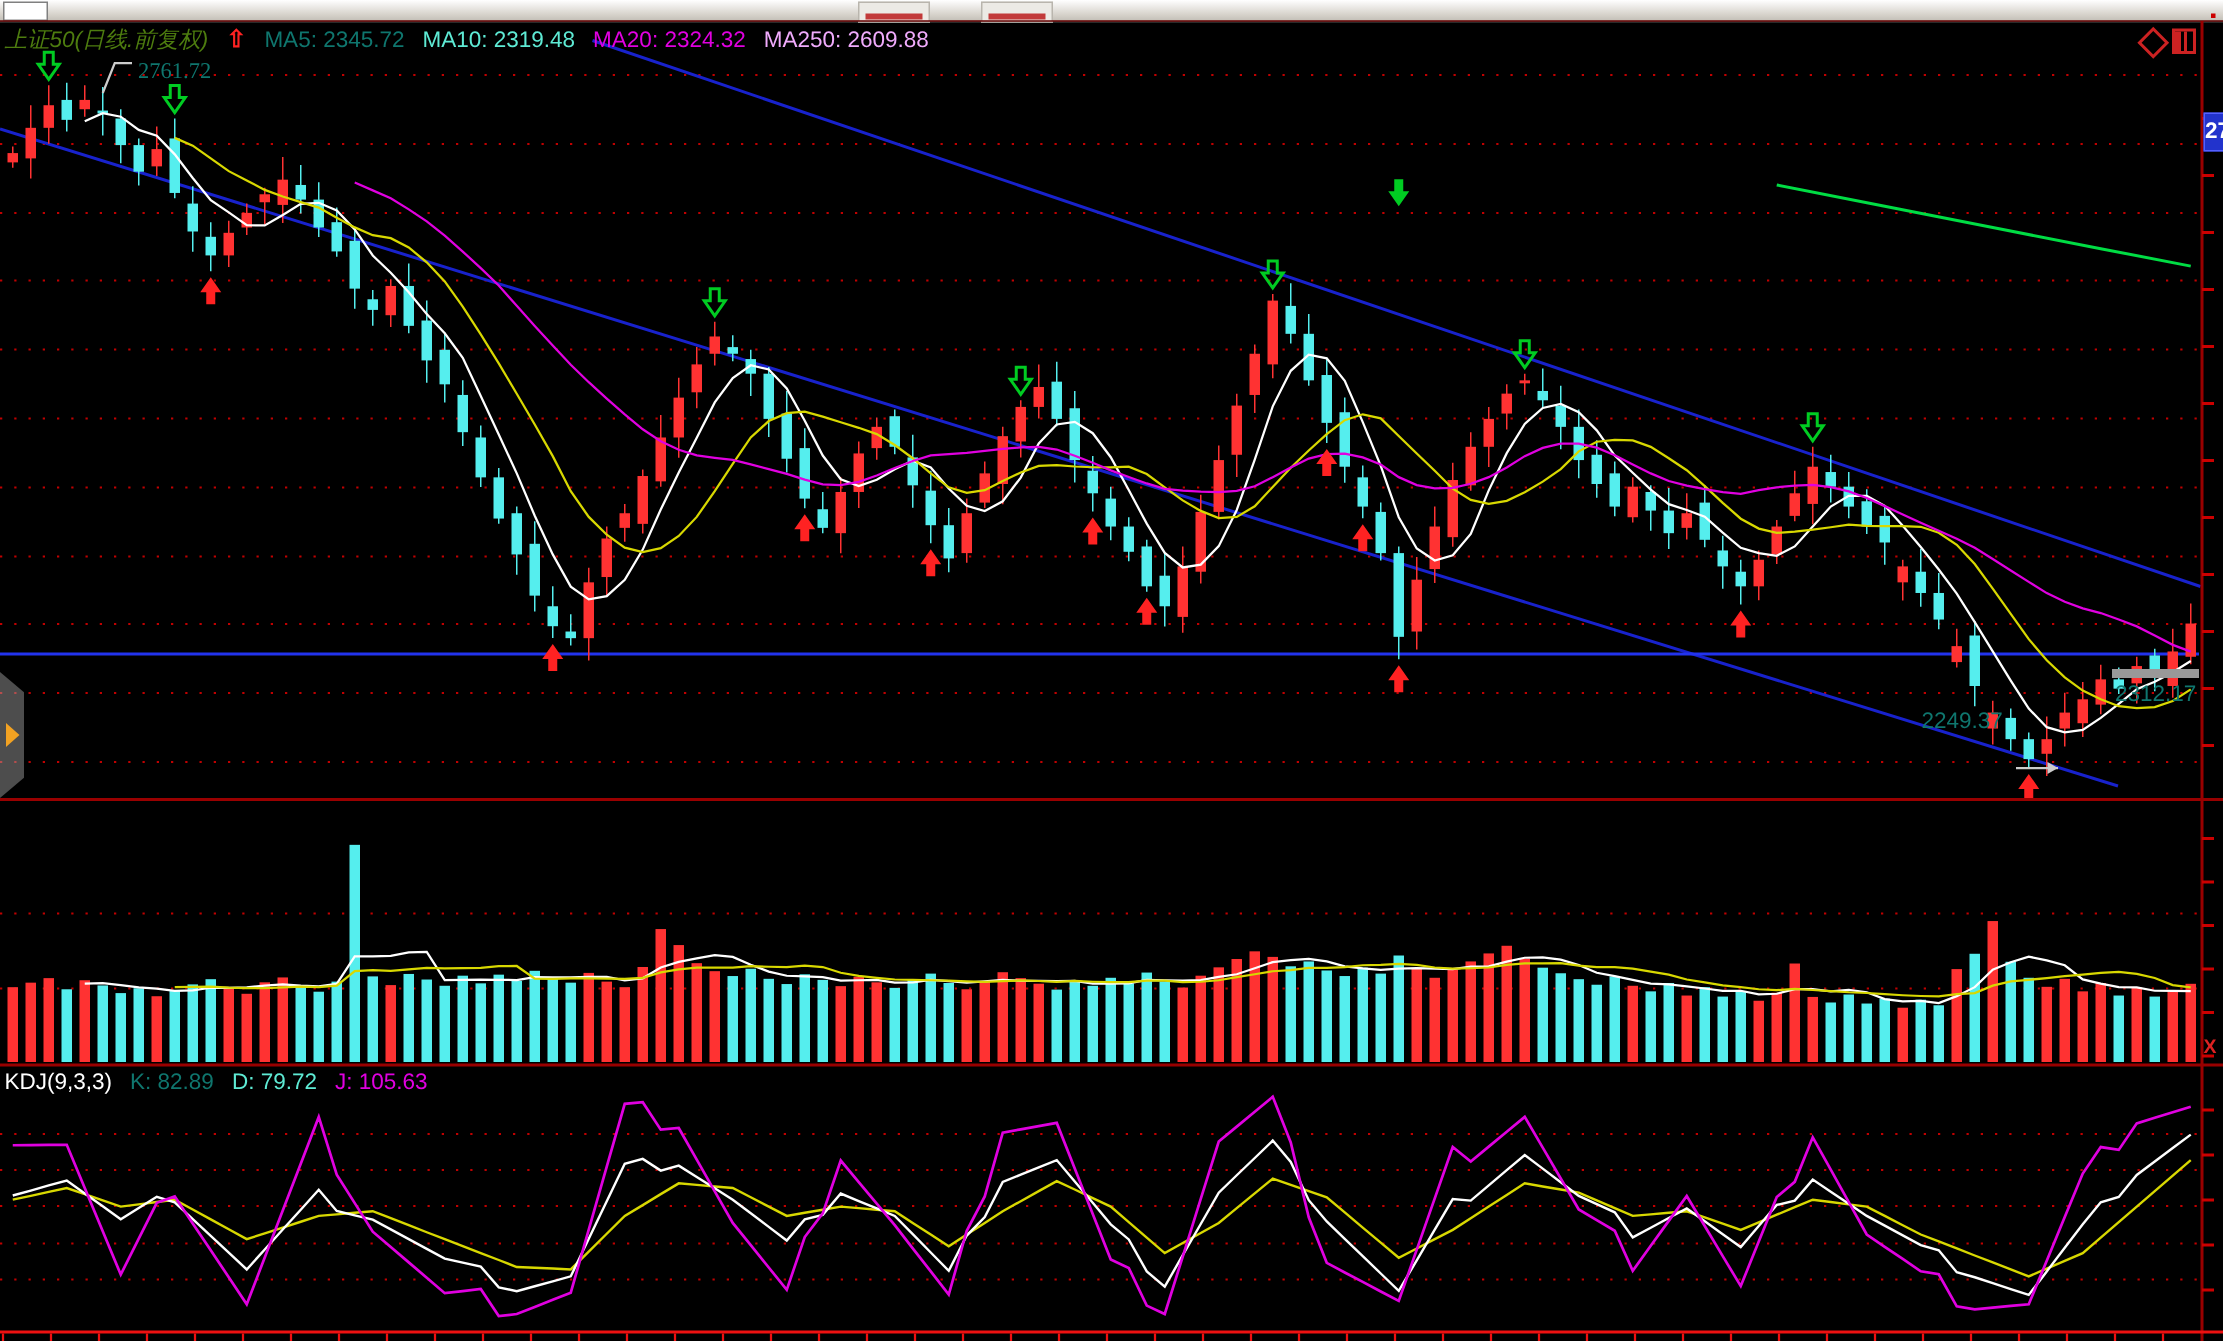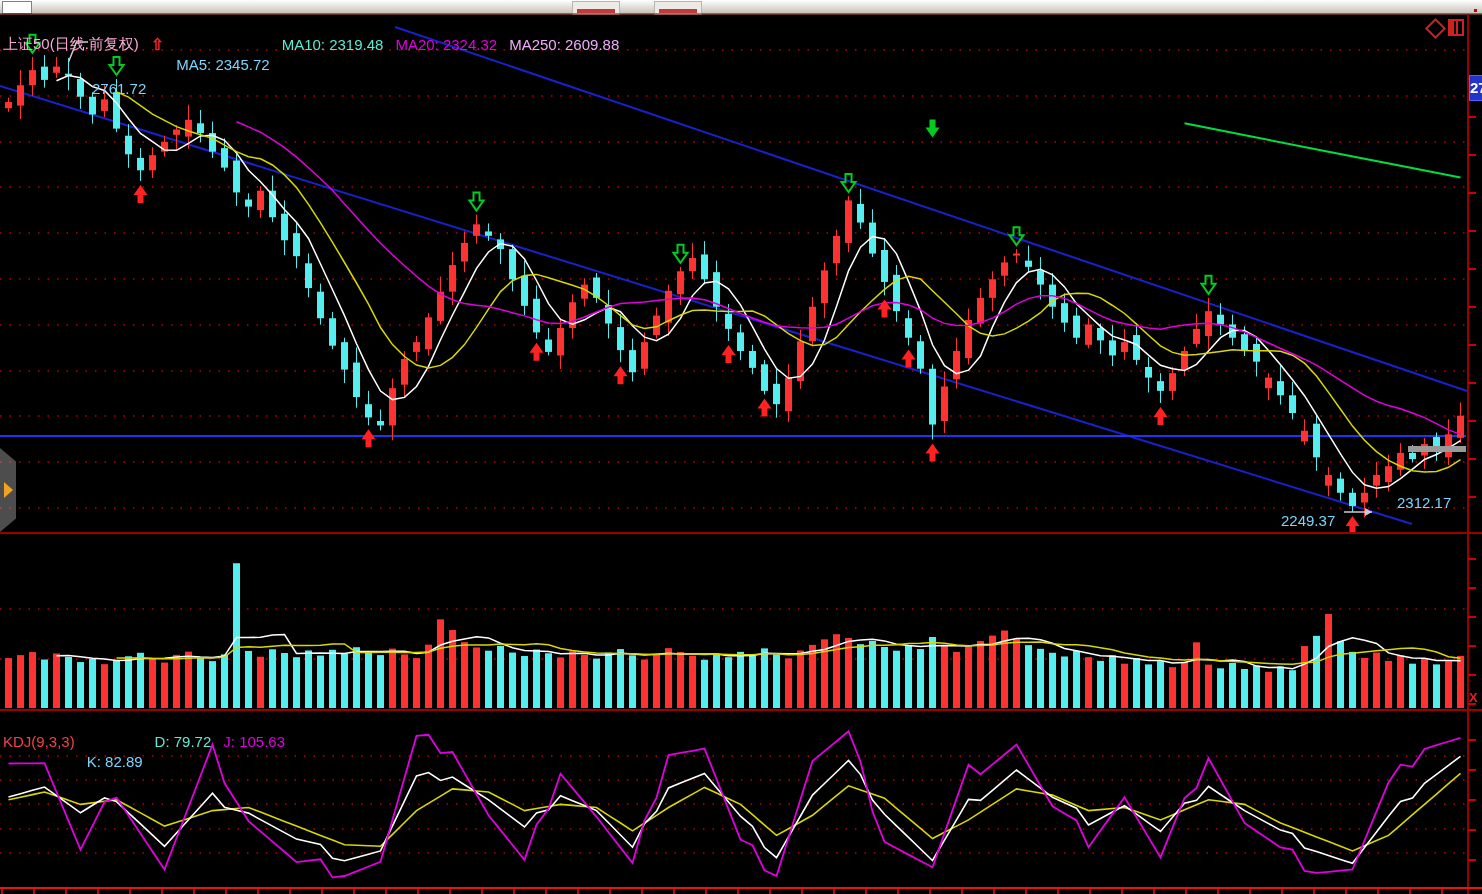--- a/index.html
+++ b/index.html
@@ -8,26 +8,26 @@
   
   #toolbar{position:absolute;left:0;top:0;width:1482px;height:14px;
     background:linear-gradient(#ffffff,#d6d2cb 70%,#c2beb6);border-bottom:1px solid #555;}
   .tb-red{position:absolute;top:1px;height:12px;background:#eceae5;border:1px solid #b9b5ad;}
   .tb-red i{position:absolute;left:4px;right:4px;bottom:1px;height:4px;background:#c23a3a;display:block;}
   #tb-white{position:absolute;left:2px;top:1px;width:28px;height:11px;background:#fff;border:1px solid #808080;}
   #tb-dot{position:absolute;left:1474px;top:9px;width:3px;height:3px;background:#c00;}
   svg{position:absolute;left:0;top:0;}
   .ovl{position:absolute;white-space:nowrap;font-size:15px;letter-spacing:0;}
   .trow{display:flex;gap:12px;align-items:center;}
-  .t-title{color:#f9a8d4;}
-  .c-white{color:#7dd3fc;margin-top:40px;}
+  .t-title{color:#4d7c0f;font-style:italic;}
+  .c-white{color:#0f766e;}
   .c-yellow{color:#5eead4;}
   .c-magenta{color:#e000e0;}
   .c-green{color:#f0abfc;}
-  .c-gray{color:#ef4444;}
+  .c-gray{color:#ffffff;}
   #up-arrow-ico{color:#ff2222;font-weight:bold;font-size:16px;}
   #axis-price-label{position:absolute;left:1469px;top:75px;width:13px;height:24px;overflow:hidden;
     background:#2233cc;border:1px solid #5560ff;color:#fff;font-size:15px;font-weight:bold;line-height:23px;}
   #diamond-icon{position:absolute;left:1428px;top:21px;width:11px;height:11px;
     border:2px solid #cc2222;transform:rotate(45deg);}
   #split-icon{position:absolute;left:1448px;top:19px;width:12px;height:13px;border:2px solid #cc2222;}
   #split-icon .cell{position:absolute;left:0;top:0;width:4px;height:13px;background:#cc2222;}
   #split-icon .div{position:absolute;left:6px;top:0;width:2px;height:13px;background:#cc2222;}
   #side-handle{position:absolute;left:0;top:448px;width:16px;height:84px;
     background:rgba(170,170,170,.45);clip-path:polygon(0 0,100% 16%,100% 84%,0 100%);}
@@ -549,22 +549,22 @@
 
   <div class="ovl trow" style="left:3px;top:16px;">
     <span class="t-title">上证50(日线.前复权)</span>
     <span id="up-arrow-ico">⇧</span>
     <span class="c-white">MA5: 2345.72</span>
     <span class="c-yellow">MA10: 2319.48</span>
     <span class="c-magenta">MA20: 2324.32</span>
     <span class="c-green">MA250: 2609.88</span>
   </div>
 
-  <div class="ovl c-white" style="left:92px;top:40px;">2761.72</div>
-  <div class="ovl c-white" style="left:1397px;top:454px;">2312.17</div>
+  <div class="ovl c-white" style="left:92px;top:40px;font-family:Liberation Serif, serif;">2761.72</div>
+  <div class="ovl c-white" style="left:1397px;top:454px;padding-left:13px;">2312.17</div>
   <div class="ovl c-white" style="left:1281px;top:472px;">2249.37</div>
   <div id="axis-price-label">27</div>
 
   <div id="diamond-icon"></div>
   <div id="split-icon">
       <span class="cell"></span>
       <span class="div"></span>
     </div>
 
   <div id="side-handle">

